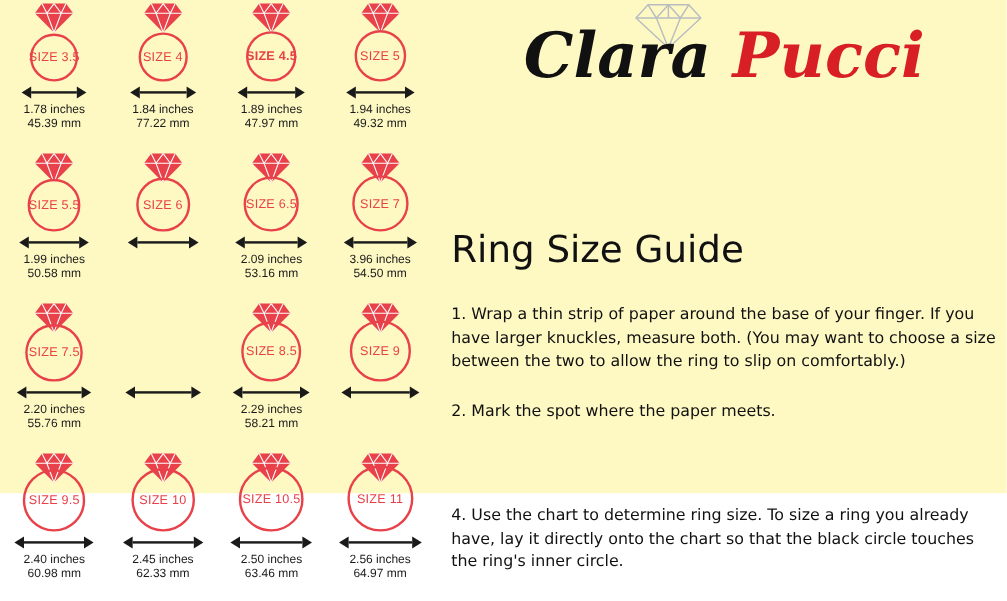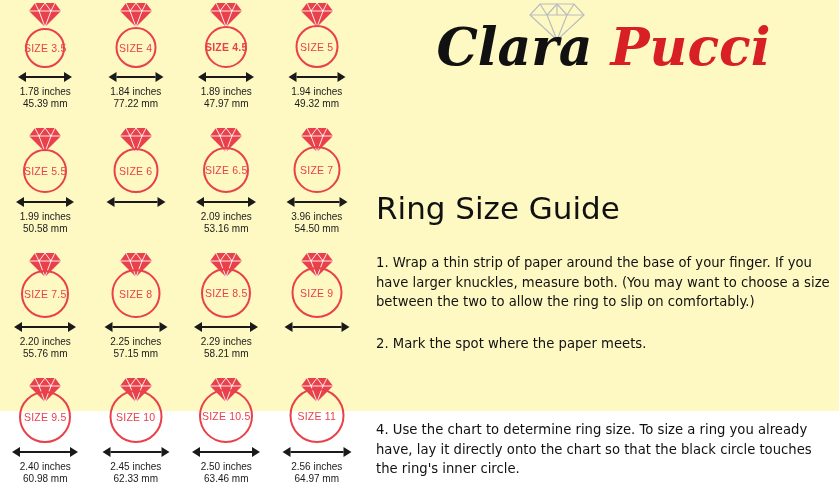--- a/index.html
+++ b/index.html
@@ -400,44 +400,24 @@
             <div class="arrow-head left"></div>
             <div class="arrow-line" style="width:46px"></div>
             <div class="arrow-head right"></div>
           </div>
           <div class="meas">
             <div>2.20 inches</div>
             <div>55.76 mm</div>
           </div>
         </div>
         <div class="ring-cell">
-          <div class="ring-art">
-            <div class="gem"><svg viewBox="0 0 34 26" width="34" height="26">
-                <polygon points="1,9 17,25 33,9 27,1 7,1" fill="#e8414a"></polygon>
-                <g stroke="#ffffff" stroke-width="0.9" fill="none">
-                  <line x1="1" y1="9" x2="33" y2="9"></line>
-                  <line x1="7" y1="1" x2="11" y2="9"></line>
-                  <line x1="27" y1="1" x2="23" y2="9"></line>
-                  <line x1="11" y1="9" x2="17" y2="25"></line>
-                  <line x1="23" y1="9" x2="17" y2="25"></line>
-                  <line x1="11" y1="9" x2="17" y2="1"></line>
-                  <line x1="23" y1="9" x2="17" y2="1"></line>
-                </g>
-              </svg></div>
-            <div class="band" style="width: 49px; height: 49px; top: 17px;"></div>
-            <div class="size-label" style="top: 35.5px;">SIZE 8</div>
-          </div>
           <div class="arrow-wrap" style="width: 63px;">
             <div class="arrow-head left"></div>
             <div class="arrow-line" style="width:47px"></div>
             <div class="arrow-head right"></div>
-          </div>
-          <div class="meas">
-            <div>2.25 inches</div>
-            <div>57.15 mm</div>
           </div>
         </div>
         <div class="ring-cell">
           <div class="ring-art">
             <div class="gem"><svg viewBox="0 0 34 26" width="34" height="26">
                 <polygon points="1,9 17,25 33,9 27,1 7,1" fill="#e8414a"></polygon>
                 <g stroke="#ffffff" stroke-width="0.9" fill="none">
                   <line x1="1" y1="9" x2="33" y2="9"></line>
                   <line x1="7" y1="1" x2="11" y2="9"></line>
                   <line x1="27" y1="1" x2="23" y2="9"></line>

